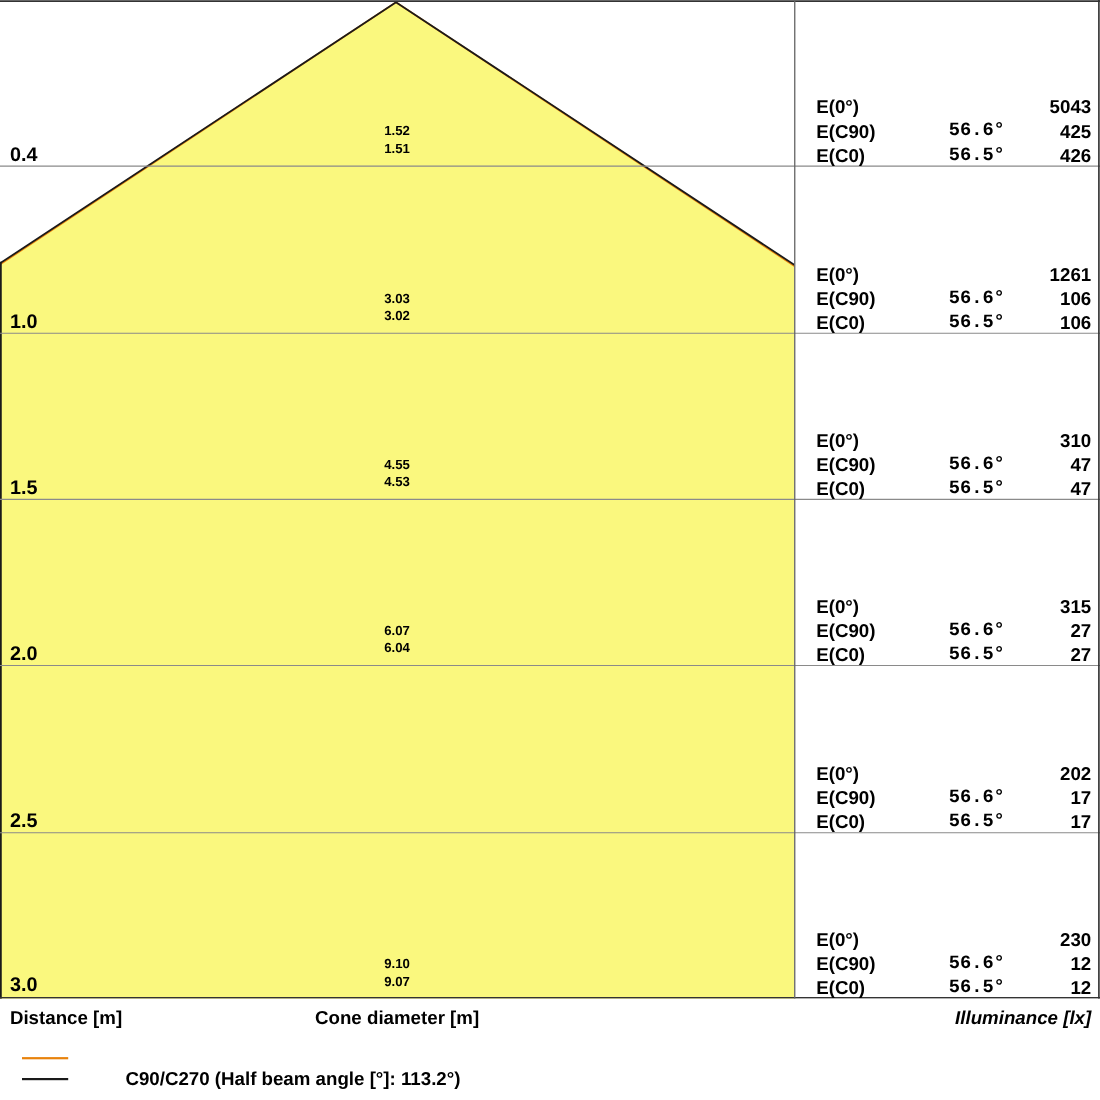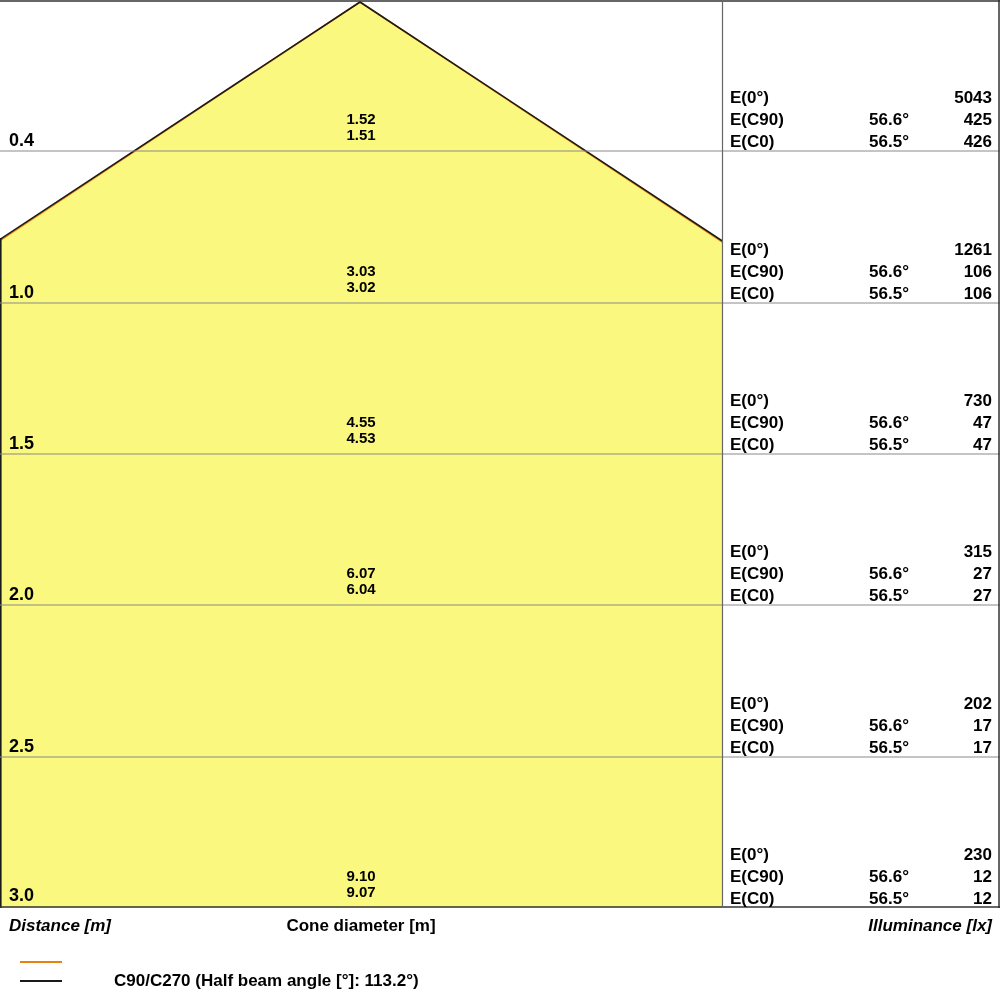--- a/index.html
+++ b/index.html
@@ -4,28 +4,28 @@
 <style>
   html,body{margin:0;padding:0;background:#fff;}
   .stage{
     position:relative;width:1000px;height:1000px;background:#ffffff;
     font-family:"Liberation Sans","DejaVu Sans",sans-serif;
     font-weight:bold;color:#000;overflow:hidden;
   }
   .cone-svg{position:absolute;left:0;top:0;}
   .abs{position:absolute;}
   .dist{left:9px;font-size:18px;line-height:18px;}
-  .conevals{left:261px;width:200px;text-align:center;font-size:15px;line-height:16px;}
+  .conevals{left:261px;width:200px;text-align:center;font-size:12px;line-height:16px;}
   .eblock{left:722px;width:277px;padding:0;box-sizing:border-box;}
   .eline{display:flex;height:22px;line-height:22px;font-size:17px;padding-left:8px;padding-right:7px;}
-  .el{width:113px;text-align:left;}
-  .ea{width:66px;text-align:right;}
+  .el{width:113px;text-align:left;margin-left:12px;}
+  .ea{width:66px;text-align:center;font-family:Liberation Mono, monospace;}
   .ev{flex:1;text-align:right;}
   .footer-label{top:917px;font-size:17px;line-height:17px;}
-  .f-dist{left:9px;font-style:italic;}
+  .f-dist{left:9px;}
   .f-cone{left:222px;width:278px;text-align:center;}
   .f-ill{right:8px;text-align:left;font-style:italic;}
   .legend-row{display:flex;align-items:center;left:20px;height:17px;}
   .lg1{top:953px;}
   .lg2{top:972px;gap:44px;}
   .swatch{width:42px;height:2px;margin-right:8px;flex:0 0 auto;}
   .sw-c0{background:#E8820C;}
   .sw-c90{background:#1A1A1A;}
   .legend-text{font-size:17px;line-height:17px;white-space:nowrap;}
 </style>
@@ -109,21 +109,21 @@
 
   <div class="abs dist" style="top:434px">1.5</div>
   <div class="abs conevals" style="top:414px">
     <div>4.55</div>
     <div>4.53</div>
   </div>
   <div class="abs eblock" style="top:390px">
     <div class="eline">
       <span class="el">E(0°)</span>
       <span class="ea"></span>
-      <span class="ev">730</span>
+      <span class="ev">310</span>
     </div>
     <div class="eline">
       <span class="el">E(C90)</span>
       <span class="ea">56.6°</span>
       <span class="ev">47</span>
     </div>
     <div class="eline">
       <span class="el">E(C0)</span>
       <span class="ea">56.5°</span>
       <span class="ev">47</span>

